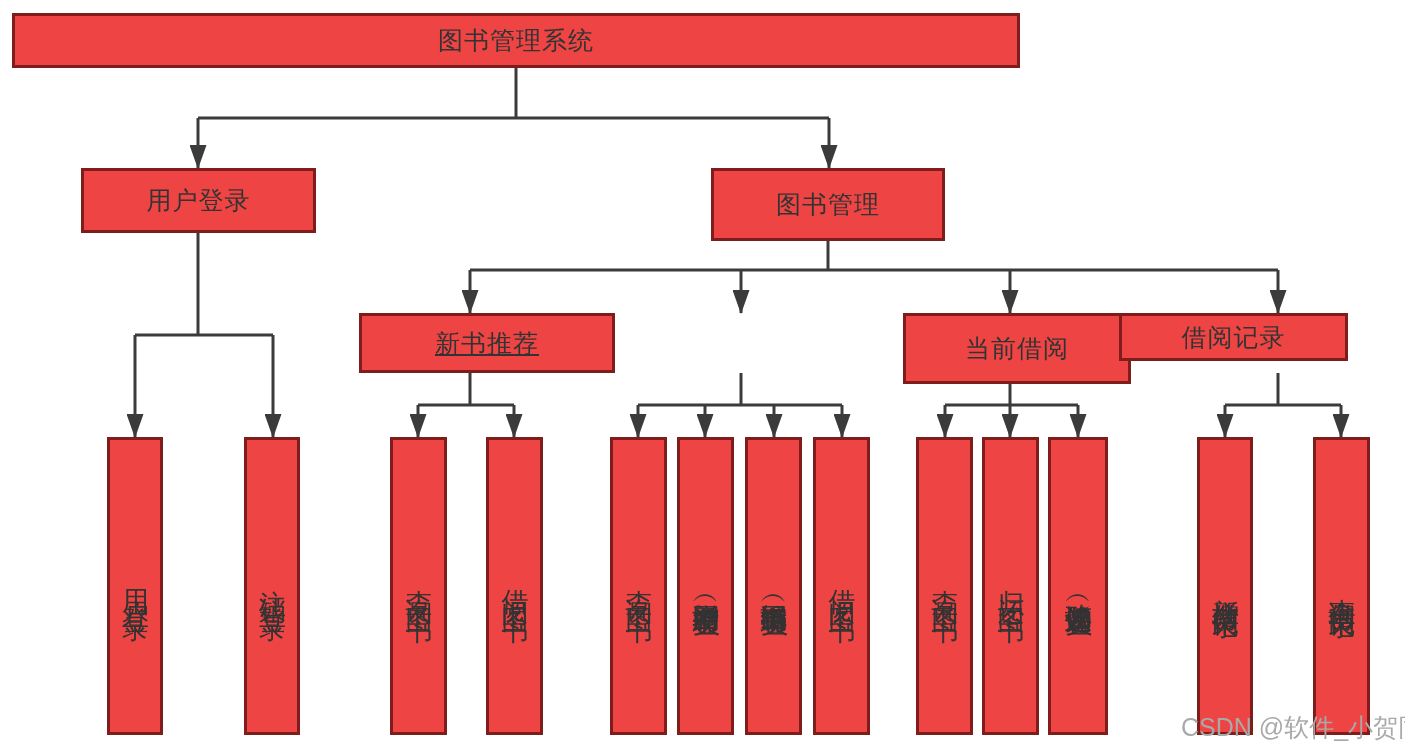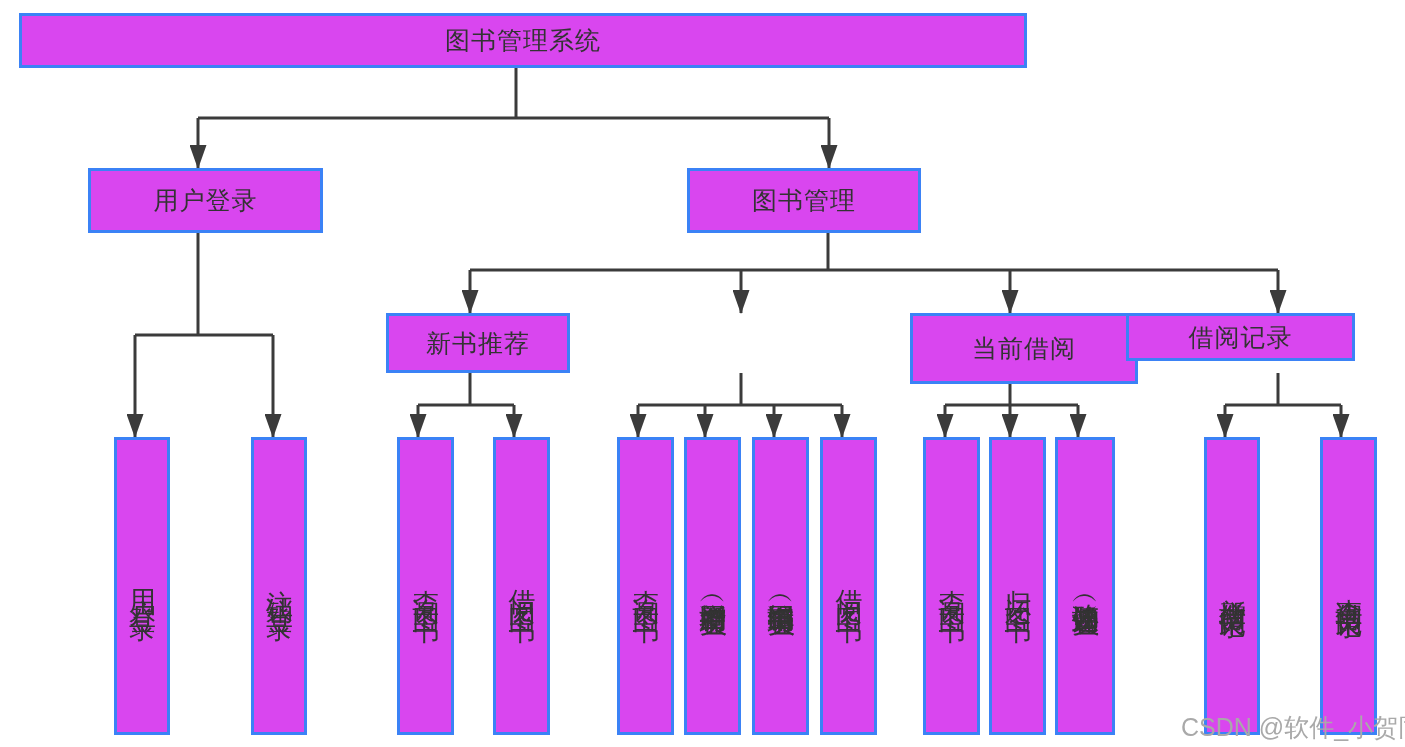--- a/index.html
+++ b/index.html
@@ -4,34 +4,34 @@
 <style>
   html,body{margin:0;padding:0;background:#fff;}
   .canvas{
     position:relative;width:1405px;height:747px;background:#ffffff;
     font-family:"Liberation Sans",sans-serif;overflow:hidden;
   }
   .wires{position:absolute;left:0;top:0;width:1405px;height:747px;}
   .wires line,.wires path{stroke:#3b3b3b;stroke-width:3;fill:none;}
   .wires .head{fill:#3b3b3b;stroke:none;}
   .node{
-    position:absolute;box-sizing:border-box;background:#d946ef;
-    border:3px solid #3b82f6;color:#333333;
-    display:flex;align-items:center;justify-content:center;margin-left:7px;
+    position:absolute;box-sizing:border-box;background:#ef4444;
+    border:3px solid #7f1d1d;color:#333333;
+    display:flex;align-items:center;justify-content:center;
   }
   .hnode{font-size:25px;letter-spacing:1px;}
   .vnode{
     top:437px;height:298px;width:57px;
     font-size:27px;line-height:1;
     writing-mode:vertical-rl;
   }
   #n-root{left:12px;top:13px;width:1008px;height:55px;}
   #n-login{left:81px;top:168px;width:235px;height:65px;}
-  #n-mgmt{left:680px;top:168px;width:234px;height:65px;}
-  #n-rec{left:379px;top:313px;width:184px;height:60px;}
+  #n-mgmt{left:711px;top:168px;width:234px;height:73px;}
+  #n-rec{left:359px;top:313px;width:256px;height:60px;text-decoration:underline;}
   #n-borrow{left:633px;top:313px;width:228px;height:60px;}
   #n-current{left:903px;top:313px;width:228px;height:71px;}
   #n-record{left:1119px;top:313px;width:229px;height:48px;}
   #l-ul1{left:107px;width:56px;}
   #l-ul2{left:244px;width:56px;}
   #l-nb1{left:390px;}
   #l-nb2{left:486px;}
   #l-bb1{left:610px;}
   #l-bb2{left:677px;}
   #l-bb3{left:745px;}

